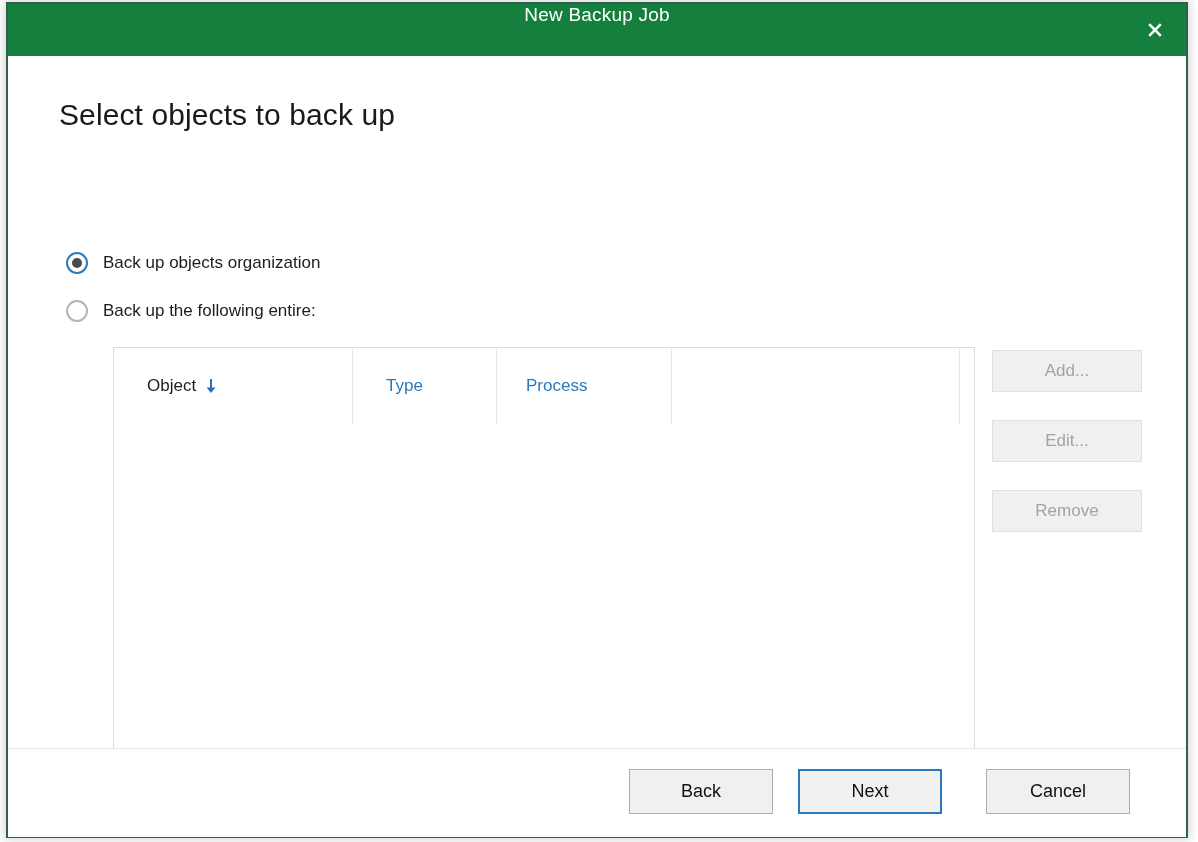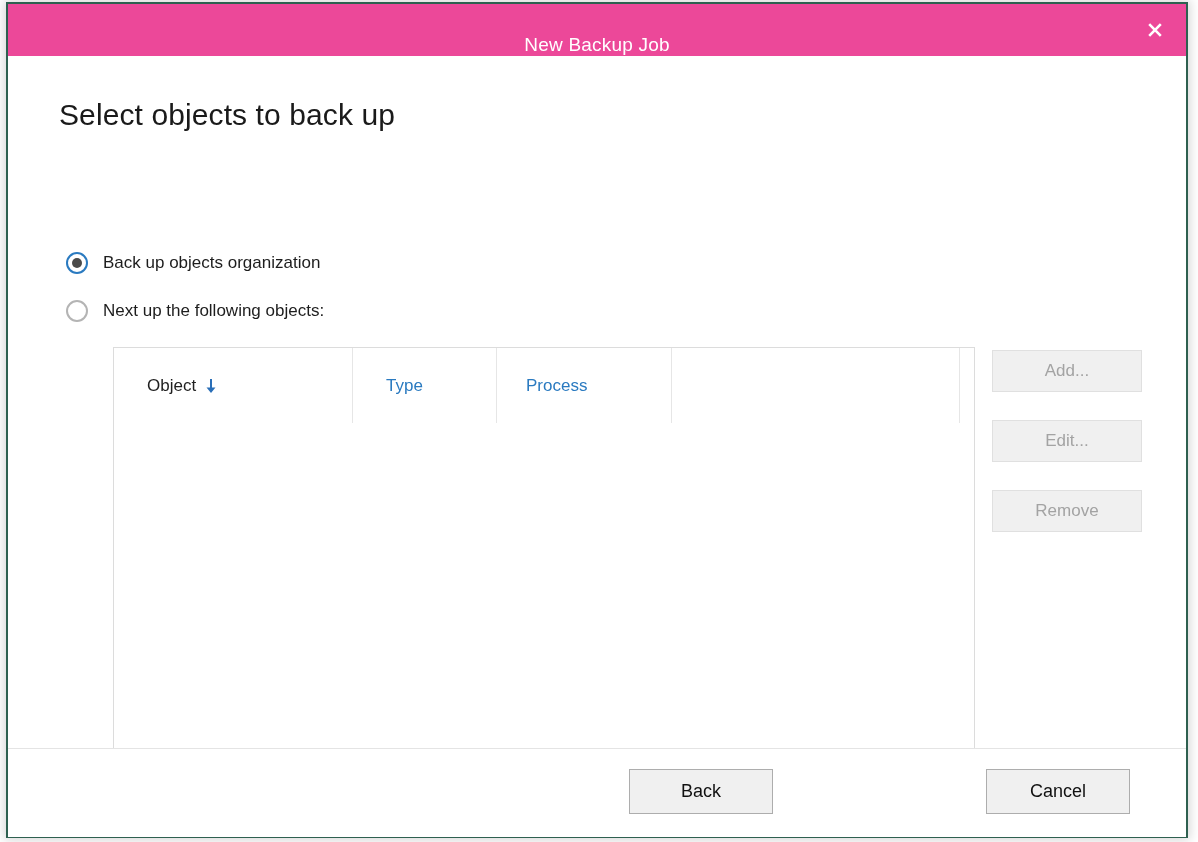--- a/index.html
+++ b/index.html
@@ -21,23 +21,23 @@
     box-sizing: border-box;
     border: 2px solid #2e6050;
     background: #ffffff;
     box-shadow: 0 0 10px 2px rgba(0,0,0,0.16);
   }
 
   
   #titlebar {
     position: relative;
     height: 52px;
-    background: #ec4899;
-    display: flex;
-    align-items: flex-end;
+    background: #15803d;
+    display: flex;
+    align-items: flex-start;
     justify-content: center;
   }
   #title-text {
     color: #ffffff;
     font-size: 19px;
     letter-spacing: 0.2px;
     user-select: none;
   }
   #close-button {
     position: absolute;
@@ -221,21 +221,21 @@
 
     <div id="page-heading">Select objects to back up</div>
 
     <div class="radio-row" id="radio-entire">
       <span class="radio-mark on"></span>
       <span class="radio-label">Back up objects organization</span>
     </div>
 
     <div class="radio-row" id="radio-following">
       <span class="radio-mark off"></span>
-      <span class="radio-label">Next up the following objects:</span>
+      <span class="radio-label">Back up the following entire:</span>
     </div>
 
     <div id="objects-listbox">
 
       <div id="objects-header">
 
         <div class="col-head" style="left:33px;">
           <span class="label-sorted">Object</span>
           <span class="sort-arrow">
             <svg width="12" height="15" viewBox="0 0 12 15" aria-hidden="true">
@@ -273,18 +273,21 @@
     <div class="side-button" id="btn-edit">
       <span>Edit...</span>
     </div>
 
   </div>
 
   <div id="footer">
     <div class="footer-button" id="btn-back">
       <span>Back</span>
     </div>
+    <div class="footer-button" id="btn-next">
+      <span>Next</span>
+    </div>
     <div class="footer-button" id="btn-cancel">
       <span>Cancel</span>
     </div>
   </div>
 
 </div>
 
 </body></html>

